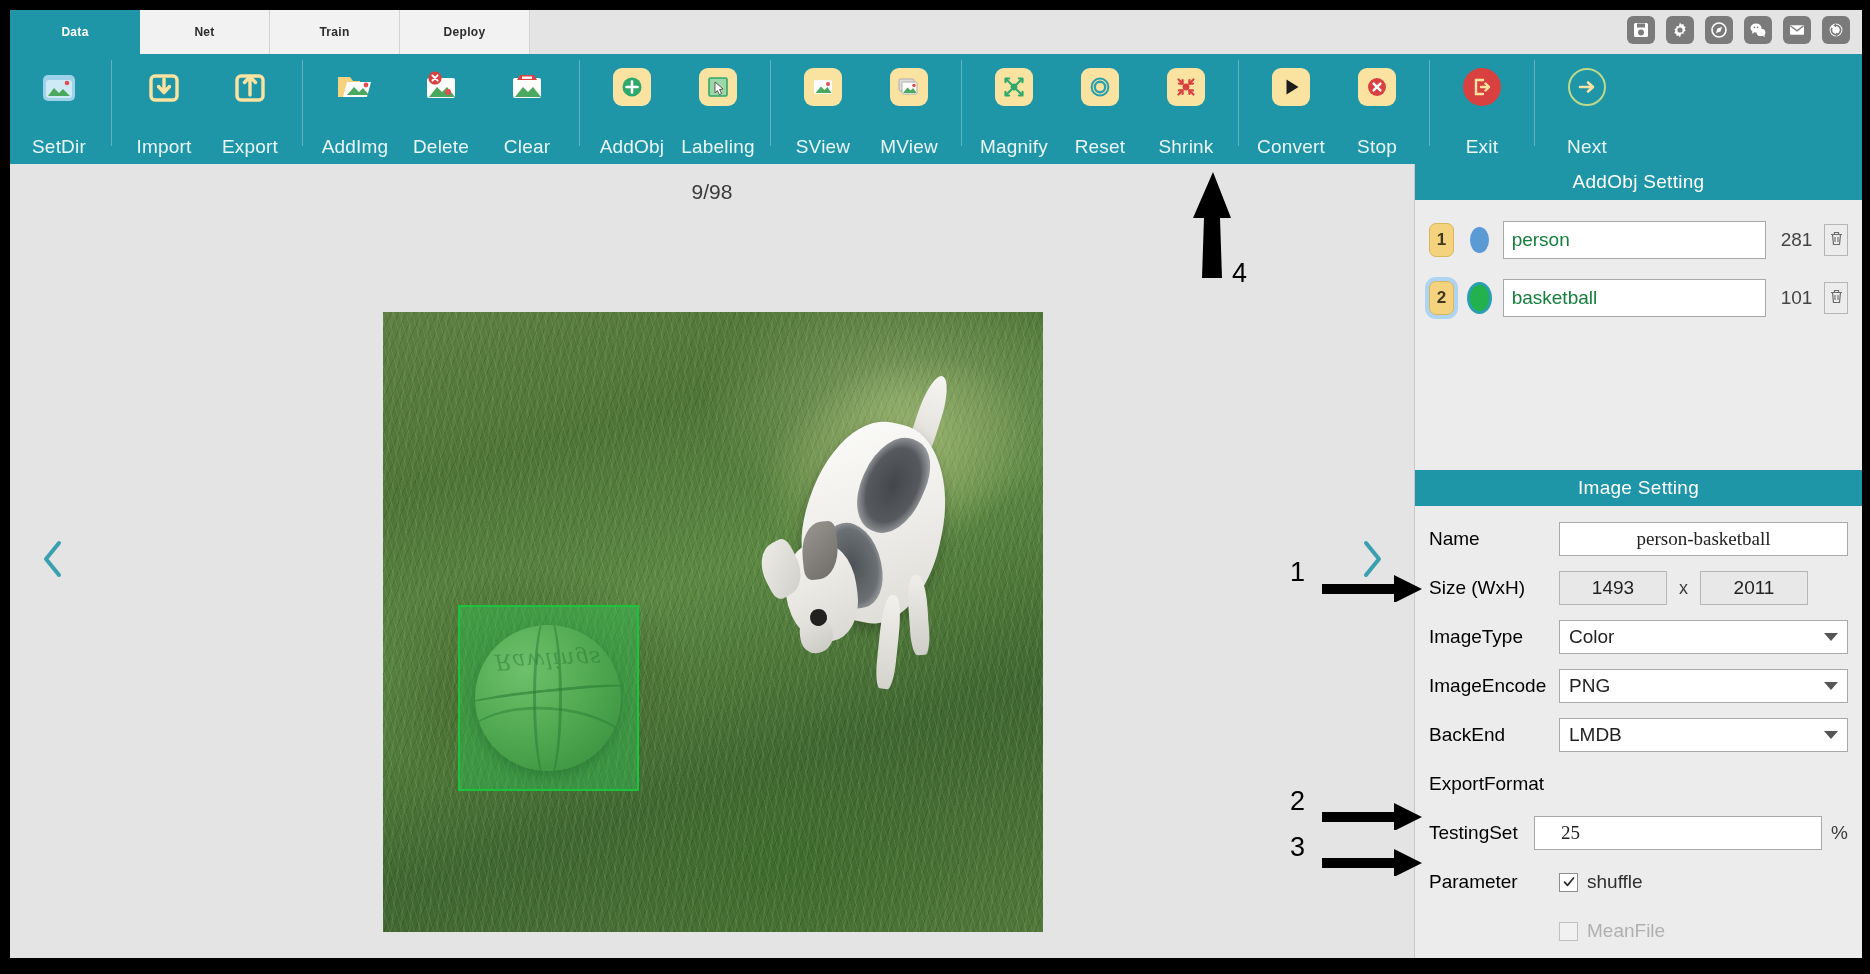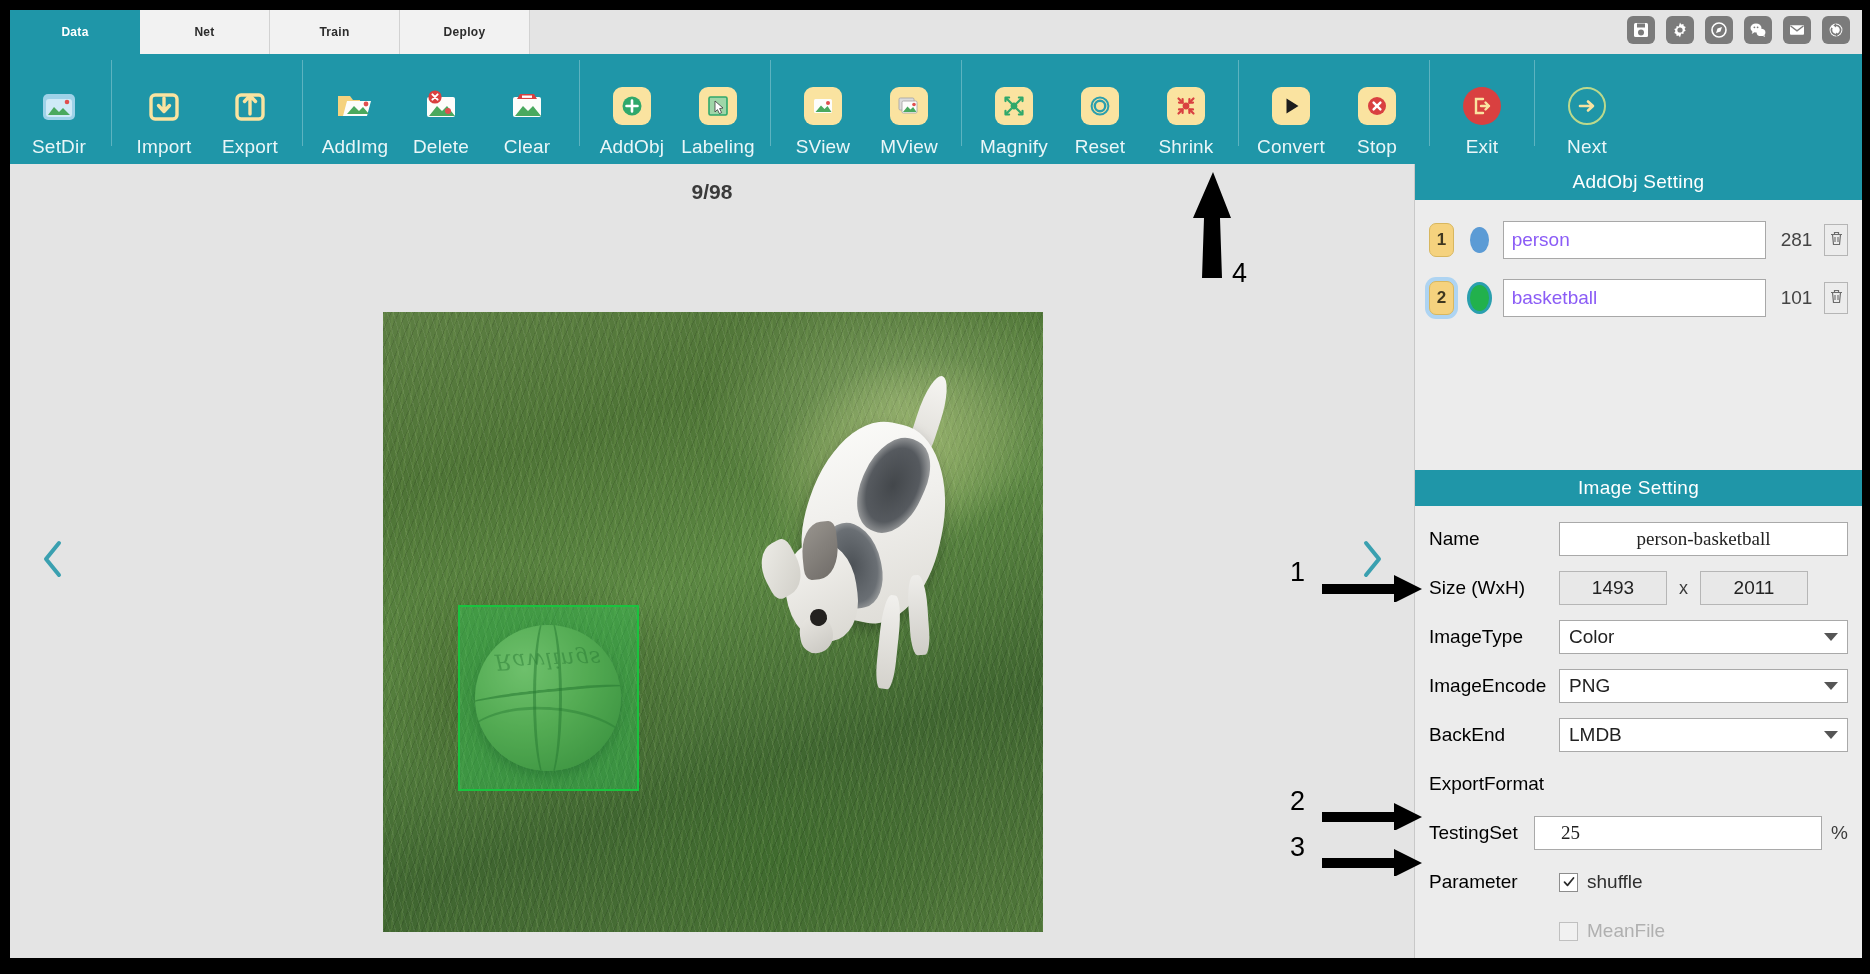--- a/index.html
+++ b/index.html
@@ -60,21 +60,21 @@
     padding-left: 6px;
   }
   .tgroup { display: flex; align-items: flex-start; height: 110px; }
   .tsep {
     width: 1px; height: 86px; margin: 6px 9px 0 9px;
     background: rgba(255,255,255,.28);
   }
   .tbtn {
     width: 86px; height: 104px;
     display: flex; flex-direction: column;
-    align-items: center; justify-content: flex-end;
+    align-items: center; justify-content: space-between;
     padding-top: 12px;
     cursor: pointer;
   }
   .tbtn .glyph {
     width: 42px; height: 42px;
     display: flex; align-items: center; justify-content: center;
   }
   .tbtn .tlabel {
     margin-top: 9px;
     font-size: 19px; color: #eaf6f8; letter-spacing: .2px;
@@ -91,21 +91,21 @@
 
   
   #workarea {
     position: absolute; left: 0; top: 154px;
     width: 1404px; height: 794px;
     background: #e4e4e4;
   }
   #counter {
     position: absolute; left: 0; top: 16px; width: 1404px;
     text-align: center;
-    font-size: 21px; font-weight: bold; color: #3a3a3a;
+    font-size: 21px; font-weight: normal; color: #3a3a3a;
   }
   #photo {
     position: absolute; left: 373px; top: 148px;
     width: 660px; height: 620px;
     background:
       radial-gradient(ellipse 300px 200px at 78% 14%, #7c9c5e 0%, rgba(124,156,94,0) 65%),
       radial-gradient(ellipse 240px 170px at 22% 60%, #41632c 0%, rgba(65,99,44,0) 70%),
       radial-gradient(ellipse 280px 180px at 60% 88%, #3f6b2e 0%, rgba(63,107,46,0) 70%),
       linear-gradient(162deg, #5d7f43 0%, #4e7436 22%, #5b8742 44%, #3f6530 70%, #50773a 100%);
     overflow: hidden;
@@ -282,21 +282,21 @@
     display: flex; align-items: center; justify-content: center;
     font-size: 17px; color: #3f3720; font-weight: bold;
     cursor: pointer;
   }
   .objidx.sel { box-shadow: 0 0 0 4px #aed4f2; }
   .objdot { width: 26px; height: 26px; border-radius: 50%; margin: 0 14px 0 16px; }
   .objdot.ring { box-shadow: 0 0 0 3px #2a9fae; }
   .objname {
     flex: 1; height: 38px;
     background: #fff; border: 1px solid #a8a8a8;
-    padding: 0 8px; font-size: 19px; color: #8b5cf6;
+    padding: 0 8px; font-size: 19px; color: #15803d;
     font-family: "Liberation Sans", sans-serif;
     outline: none;
   }
   .objcount { width: 54px; text-align: right; font-size: 19px; color: #444; margin-left: 8px; }
   .objdel {
     width: 32px; height: 32px; margin-left: 12px;
     border: 1px solid #b5b5b5; background: #ececec;
     display: flex; align-items: center; justify-content: center;
     cursor: pointer;
   }

